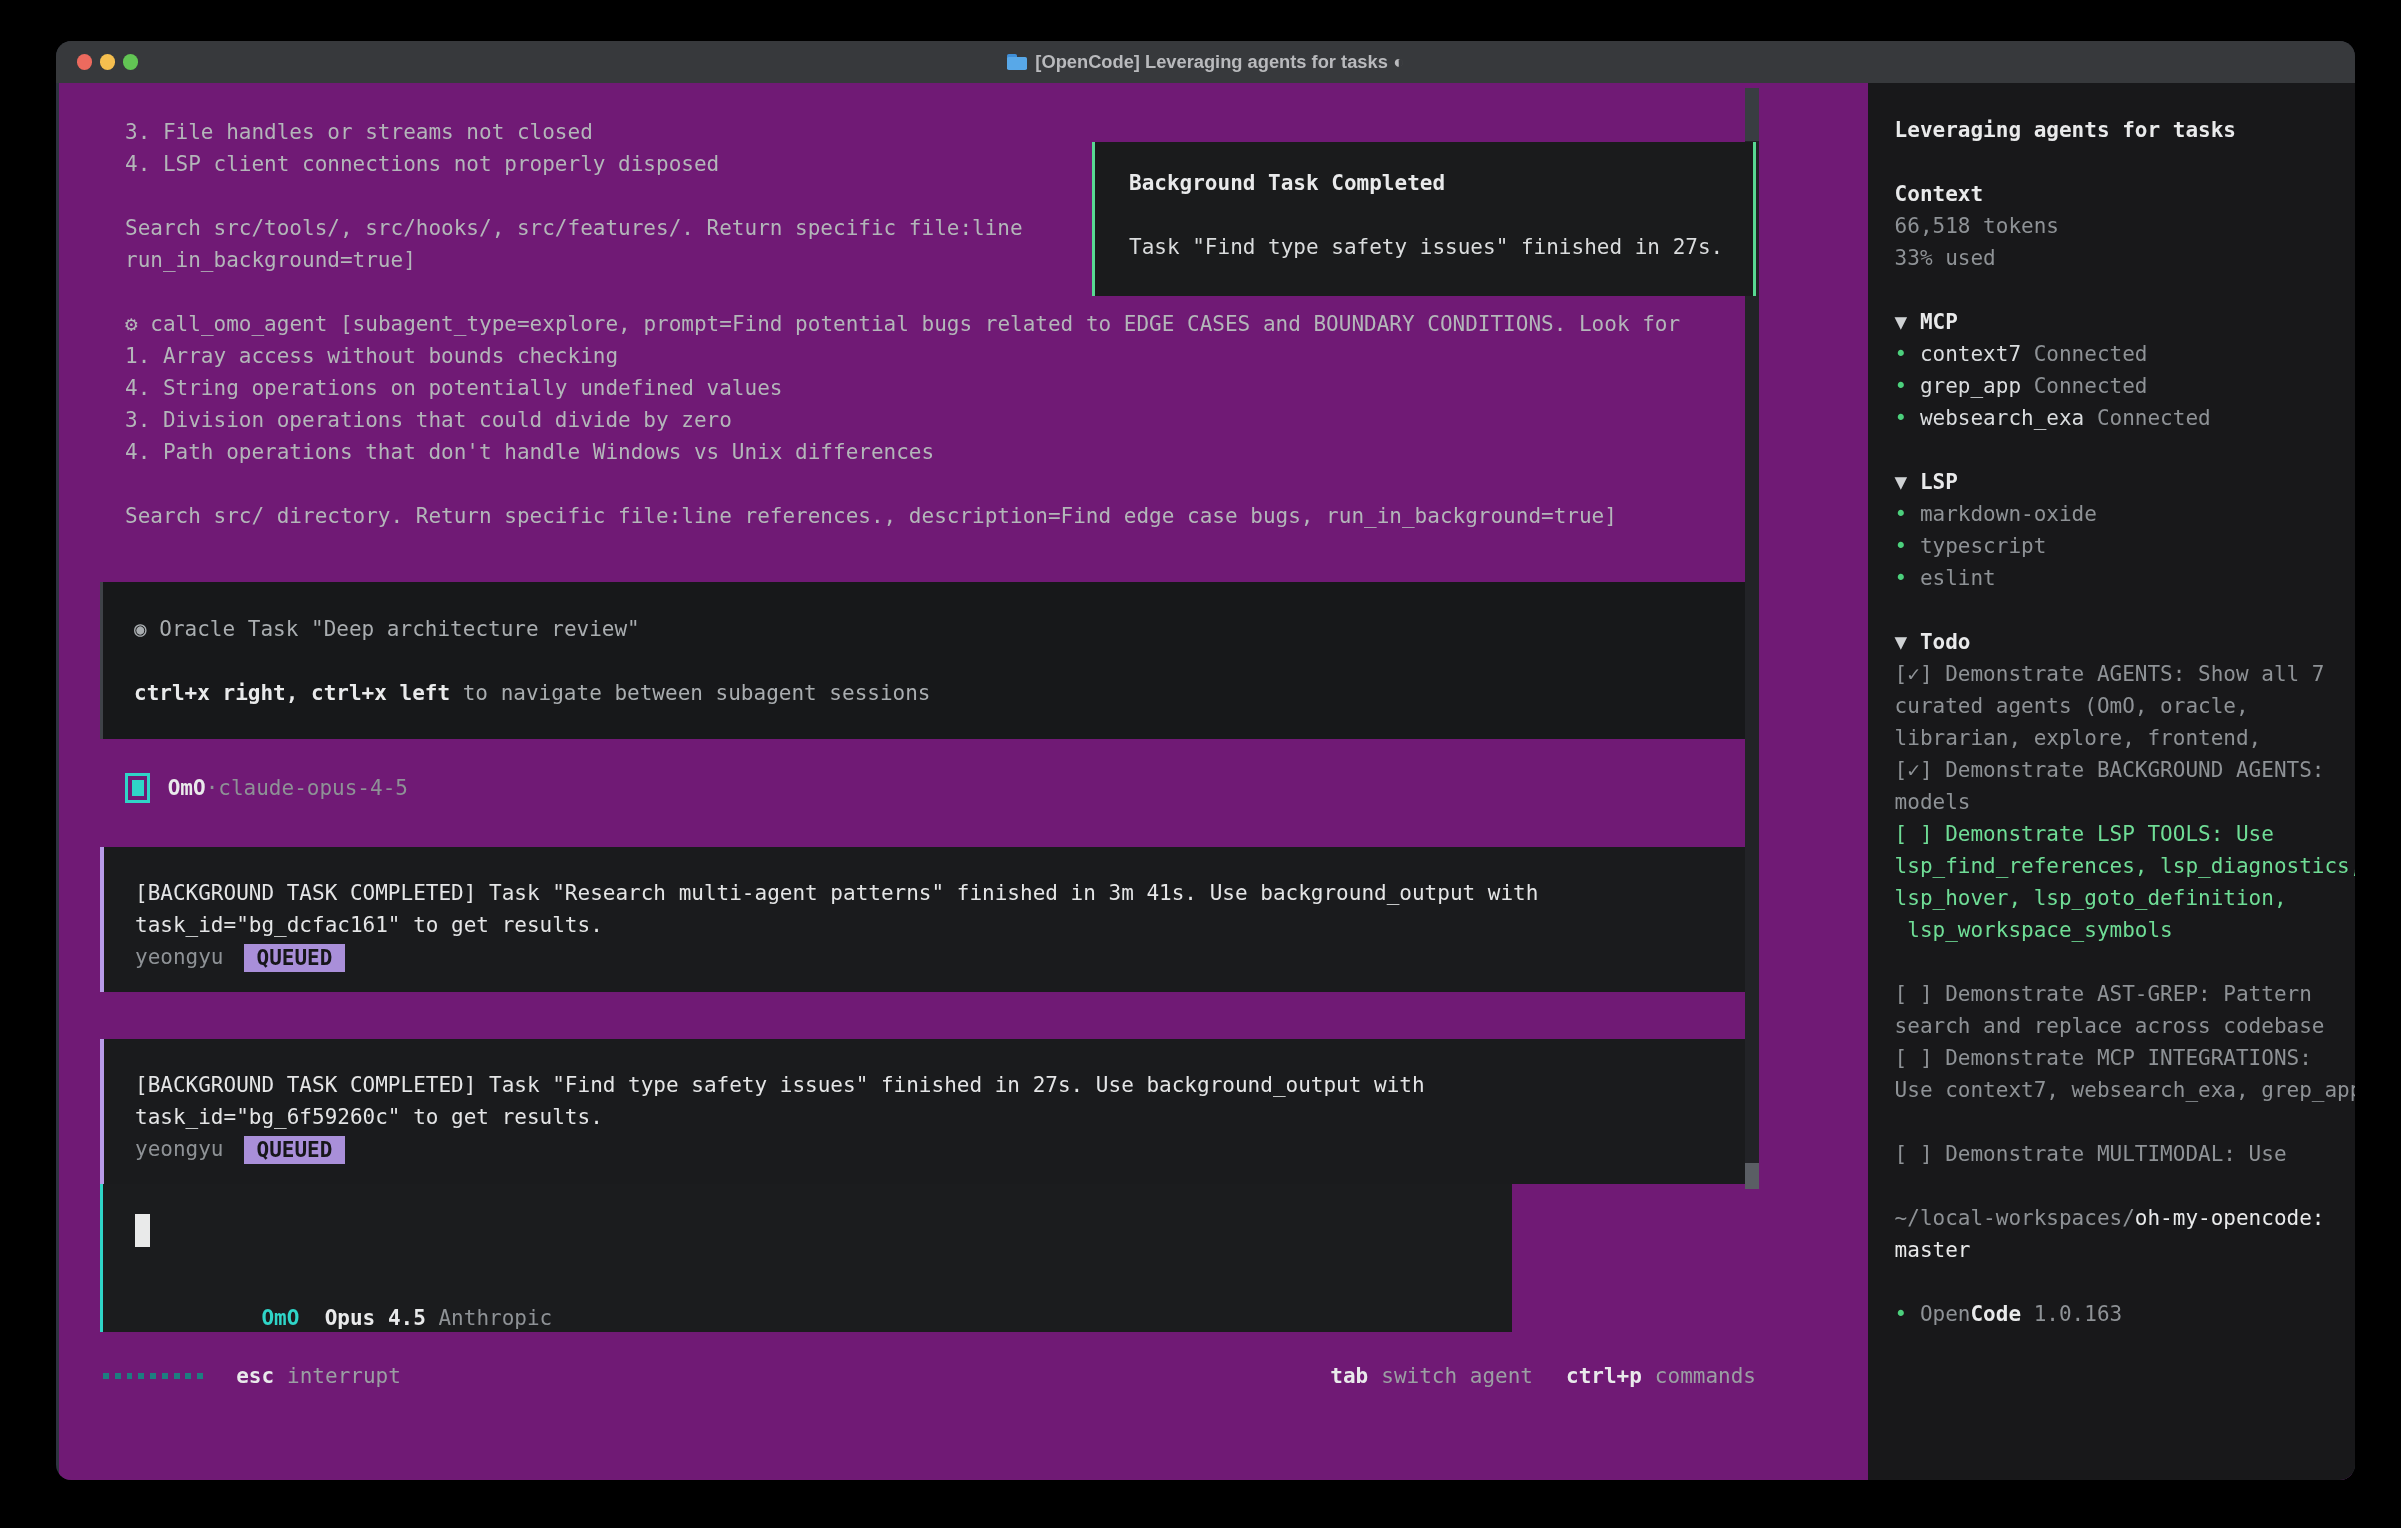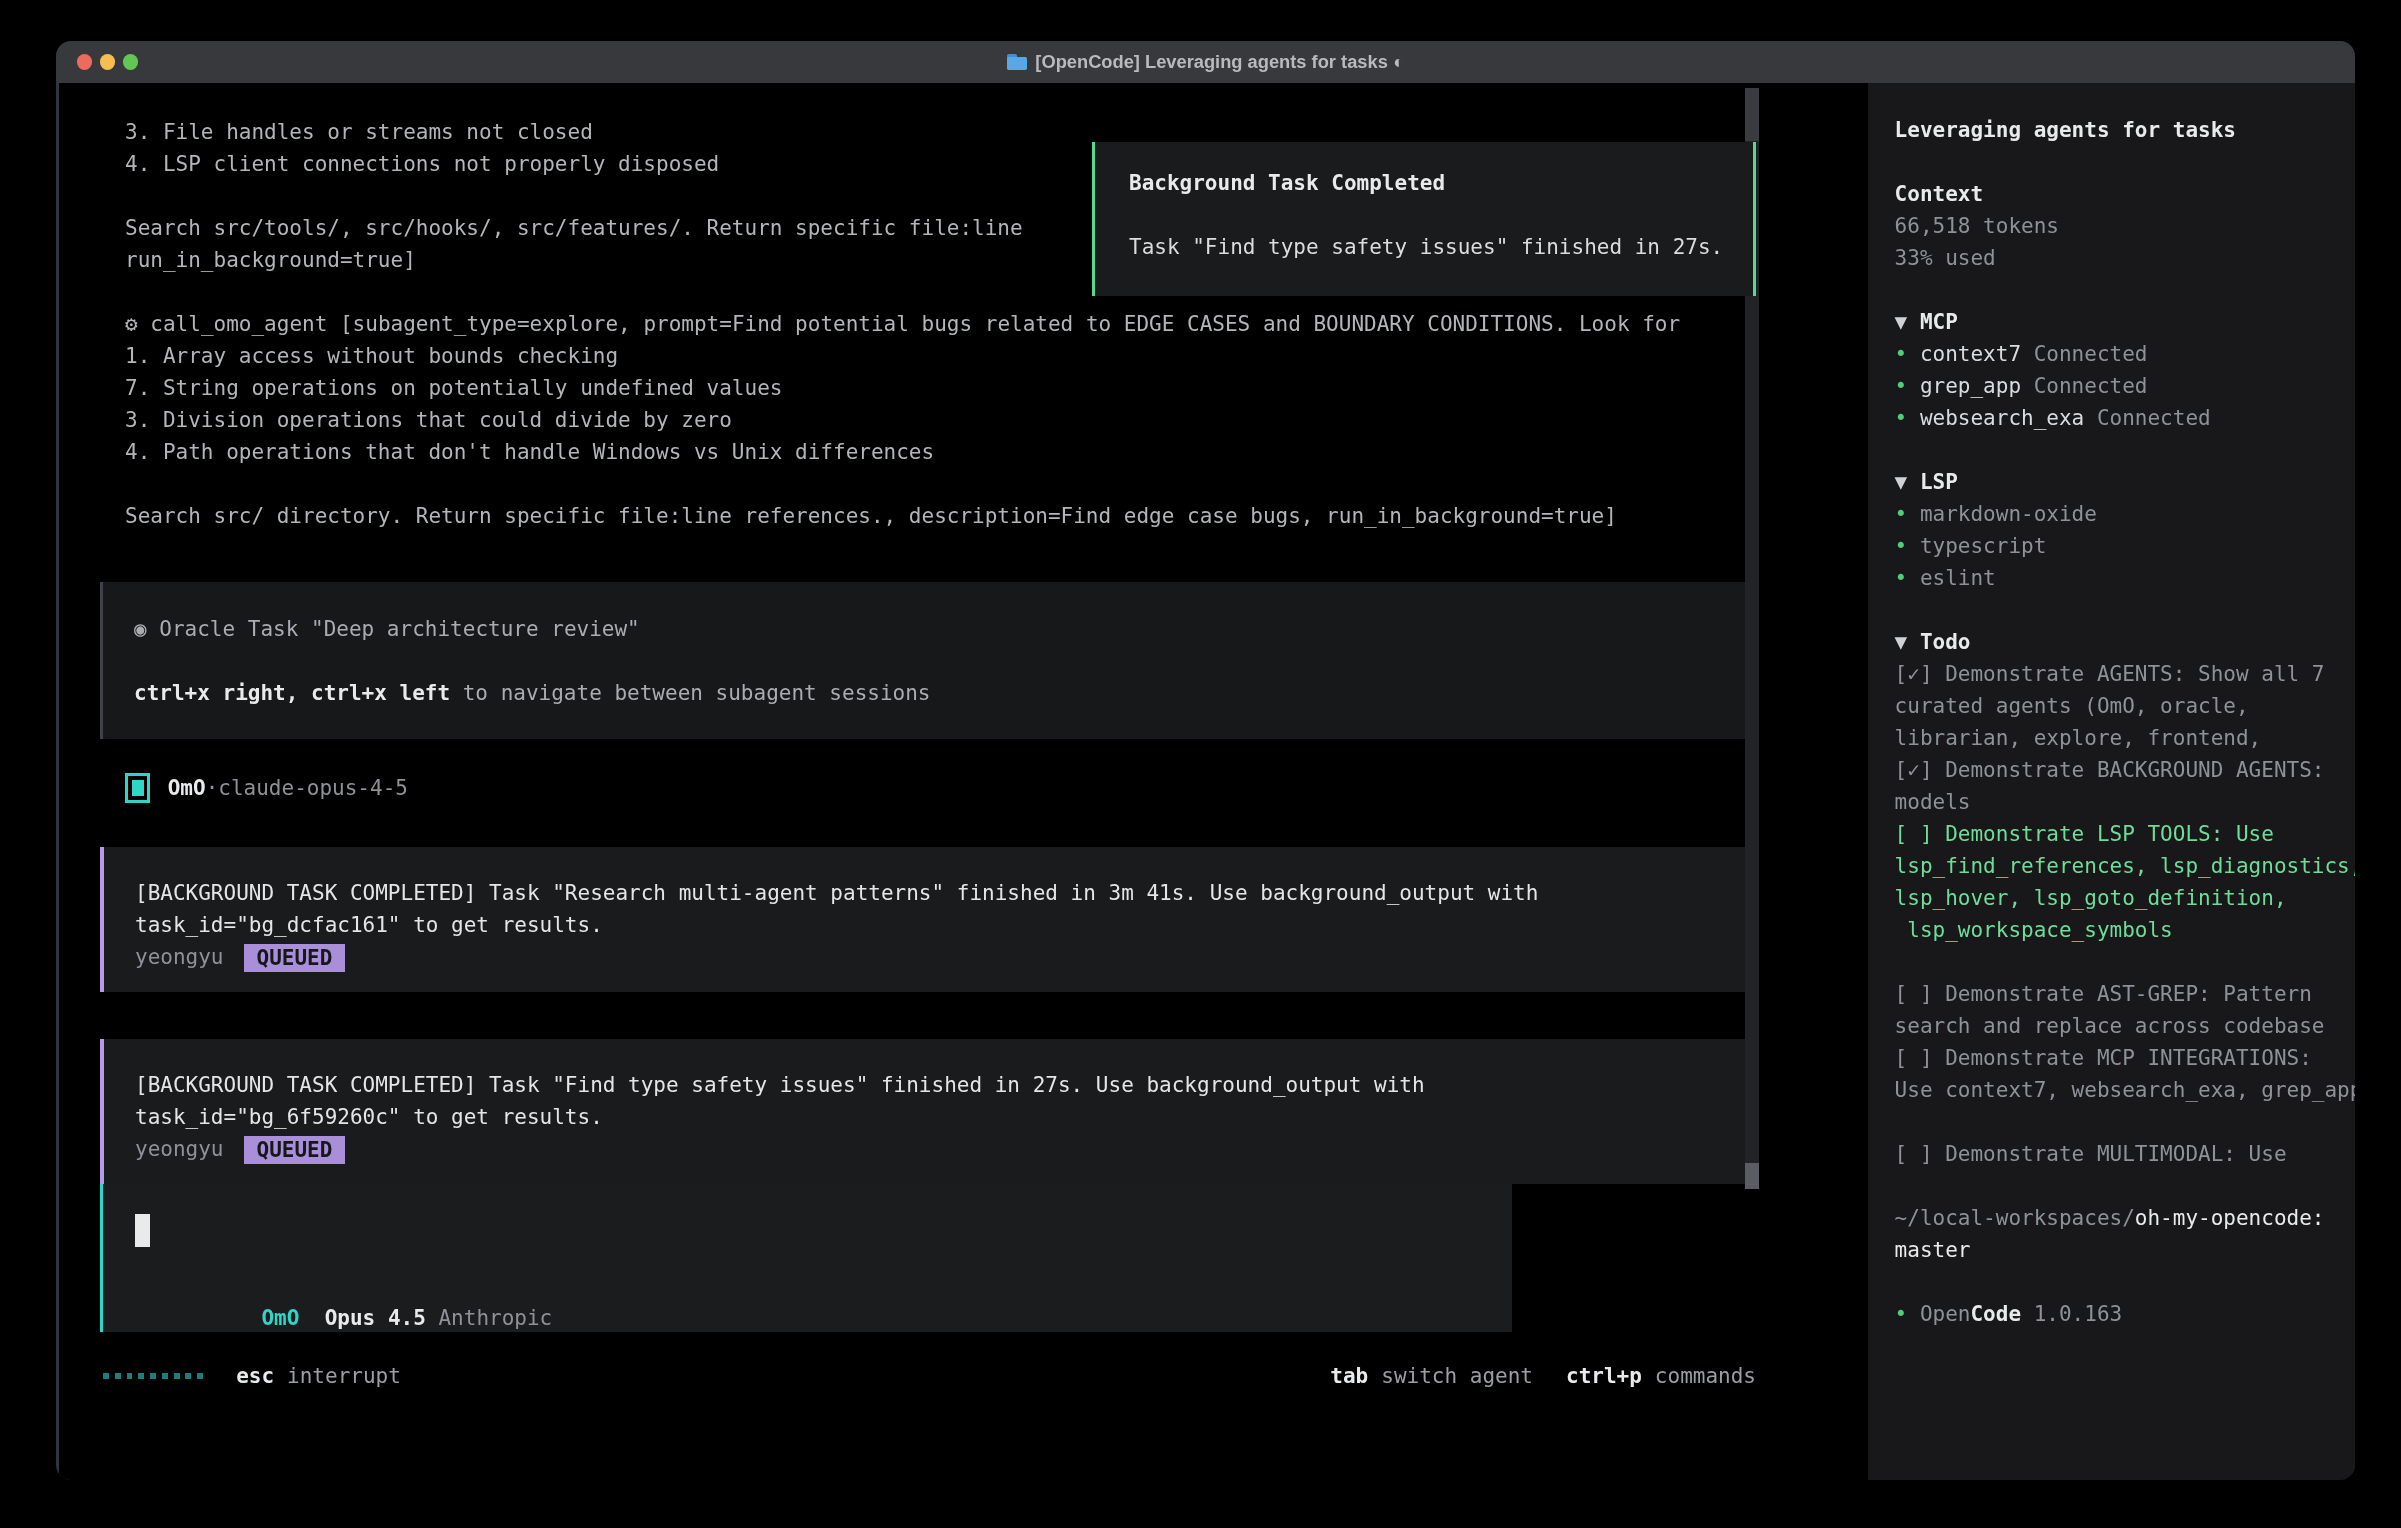--- a/index.html
+++ b/index.html
@@ -16,21 +16,21 @@
   .lights { position:absolute; left:20.7px; top:0; height:100%; display:flex; align-items:center; gap:7.7px; }
   .light { width:15.4px; height:15.4px; border-radius:50%; }
   .light.red{background:#ec6a5e}.light.yellow{background:#f5bf4f}.light.green{background:#62c554}
   .wtitle { display:flex; align-items:center; gap:8.3px; color:#b9babd;
             font:700 18.3px "Liberation Sans","DejaVu Sans",sans-serif; }
   .folder { width:20px; height:15.4px; position:relative; }
   .folder .tab { position:absolute; left:0; top:0; width:9.5px; height:4.7px; background:#3f8fd8; border-radius:1.8px 1.8px 0 0; }
   .folder .body { position:absolute; left:0; top:2.4px; width:20px; height:13px; background:#58a8e8; border-radius:1.8px; }
 
   
-  .content { position:absolute; left:3px; top:42px; width:2293px; height:1398px; background:#000000; }
+  .content { position:absolute; left:3px; top:42px; width:2293px; height:1398px; background:#701a75; }
 
   .main { position:absolute; left:0; top:0; width:1697px; height:1357px;
           padding:33px 0 0 41px; font-size:21px; color:#b3b6b9; }
   .tline { height:32px; line-height:32px; white-space:pre; padding-left:25px; }
   .spacer { height:32px; }
   .dim  { color:#8e9296; }
   .white{ color:#e9eaeb; }
   .boldw{ color:#e9eaeb; font-weight:700; }
 
   
@@ -99,21 +99,21 @@
 
     <div class="main">
       <div class="tline">3. File handles or streams not closed</div>
       <div class="tline">4. LSP client connections not properly disposed</div>
       <div class="spacer"></div>
       <div class="tline">Search src/tools/, src/hooks/, src/features/. Return specific file:line</div>
       <div class="tline">run_in_background=true]</div>
       <div class="spacer"></div>
       <div class="tline"><span>⚙</span><span> </span><span>call_omo_agent [subagent_type=explore, prompt=Find potential bugs related to EDGE CASES and BOUNDARY CONDITIONS. Look for</span></div>
       <div class="tline">1. Array access without bounds checking</div>
-      <div class="tline">7. String operations on potentially undefined values</div>
+      <div class="tline">4. String operations on potentially undefined values</div>
       <div class="tline">3. Division operations that could divide by zero</div>
       <div class="tline">4. Path operations that don't handle Windows vs Unix differences</div>
       <div class="spacer"></div>
       <div class="tline">Search src/ directory. Return specific file:line references., description=Find edge case bugs, run_in_background=true]</div>
 
       <div class="obox">
         <div class="l"><span>◉</span><span> Oracle Task "Deep architecture review"</span></div>
         <div class="spacer"></div>
         <div class="l"><span class="boldw">ctrl+x right, ctrl+x left</span><span> to navigate between subagent sessions</span></div>
       </div>

